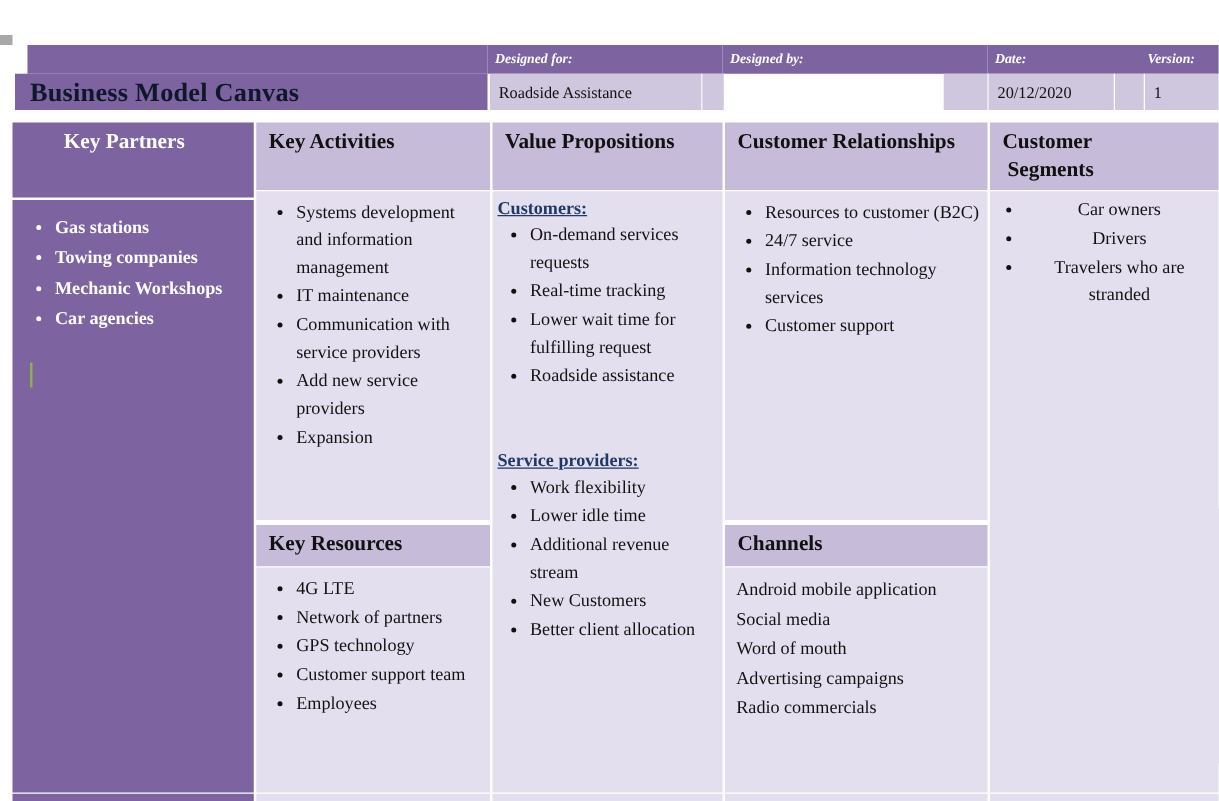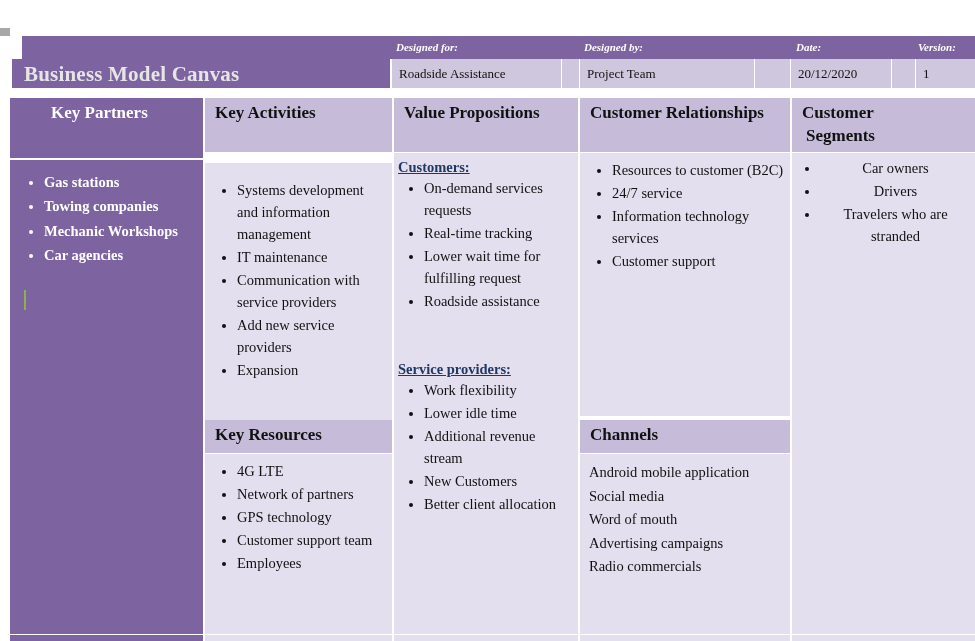--- a/index.html
+++ b/index.html
@@ -63,21 +63,21 @@
     box-sizing: border-box;
     background: #cfc7de;
     border-right: 1px solid #ffffff;
   }
 
   
   .main-title {
     position: absolute;
     box-sizing: border-box;
     background: #7d639f;
-    color: #e5e5e5;
+    color: #0f172a;
     font-weight: bold;
     font-size: 21px;
     line-height: 30px;
     padding-left: 12px;
     white-space: nowrap;
     letter-spacing: 0.2px;
     font-family: "Liberation Serif", "DejaVu Serif", serif;
   }
 
   
@@ -178,21 +178,20 @@
 
   <div class="meta-label" style="left:790px; top:8px; width:122px; height:23px; line-height:23px;">Date:</div>
 
   <div class="meta-label" style="left:912px; top:8px; width:63px; height:23px; line-height:23px;">Version:</div>
 
   <div class="main-title" style="left:12px; top:31px; width:378px; height:29px;">Business Model Canvas</div>
 
   <div class="meta-value" style="left:392px; top:31px; width:170px; height:29px;">Roadside Assistance</div>
   <div class="meta-spacer" style="left:562px; top:31px; width:18px; height:29px;"></div>
 
-  <div class="meta-value" style="left:580px; top:31px; width:175px; height:29px;">Project Team</div>
   <div class="meta-spacer" style="left:755px; top:31px; width:36px; height:29px;"></div>
 
   <div class="meta-value" style="left:791px; top:31px; width:101px; height:29px;">20/12/2020</div>
   <div class="meta-spacer" style="left:892px; top:31px; width:24px; height:29px;"></div>
 
   <div class="meta-value" style="left:916px; top:31px; width:59px; height:29px; border-right:none;">1</div>
 
   <div class="blk-head on-dark" style="left:10px; top:70px; width:193px; height:60px;padding-left:41px;">Key Partners</div>
 
   <div class="blk-body on-dark" style="left:10px; top:132px; width:193px; height:474px; padding-top:11px;">
@@ -200,21 +199,21 @@
       <li>Gas stations</li>
       <li>Towing companies</li>
       <li>Mechanic Workshops</li>
       <li>Car agencies</li>
     </ul>
     <div class="caret" style="left:14px; top:130px; height:20px;"></div>
   </div>
 
   <div class="blk-head on-light" style="left:205px; top:70px; width:187px; height:54px;">Key Activities</div>
 
-  <div class="blk-body" style="left:205px; top:135px; width:187px; height:263px; padding-top:16px;">
+  <div class="blk-body" style="left:205px; top:125px; width:187px; height:263px; padding-top:6px;">
     <ul class="bl" style="padding-left:32px;">
       <li>Systems development and information management</li>
       <li>IT maintenance</li>
       <li>Communication with service providers</li>
       <li>Add new service providers</li>
       <li>Expansion</li>
     </ul>
   </div>
 
   <div class="blk-head on-light" style="left:205px; top:392px; width:187px; height:33px;">Key Resources</div>

